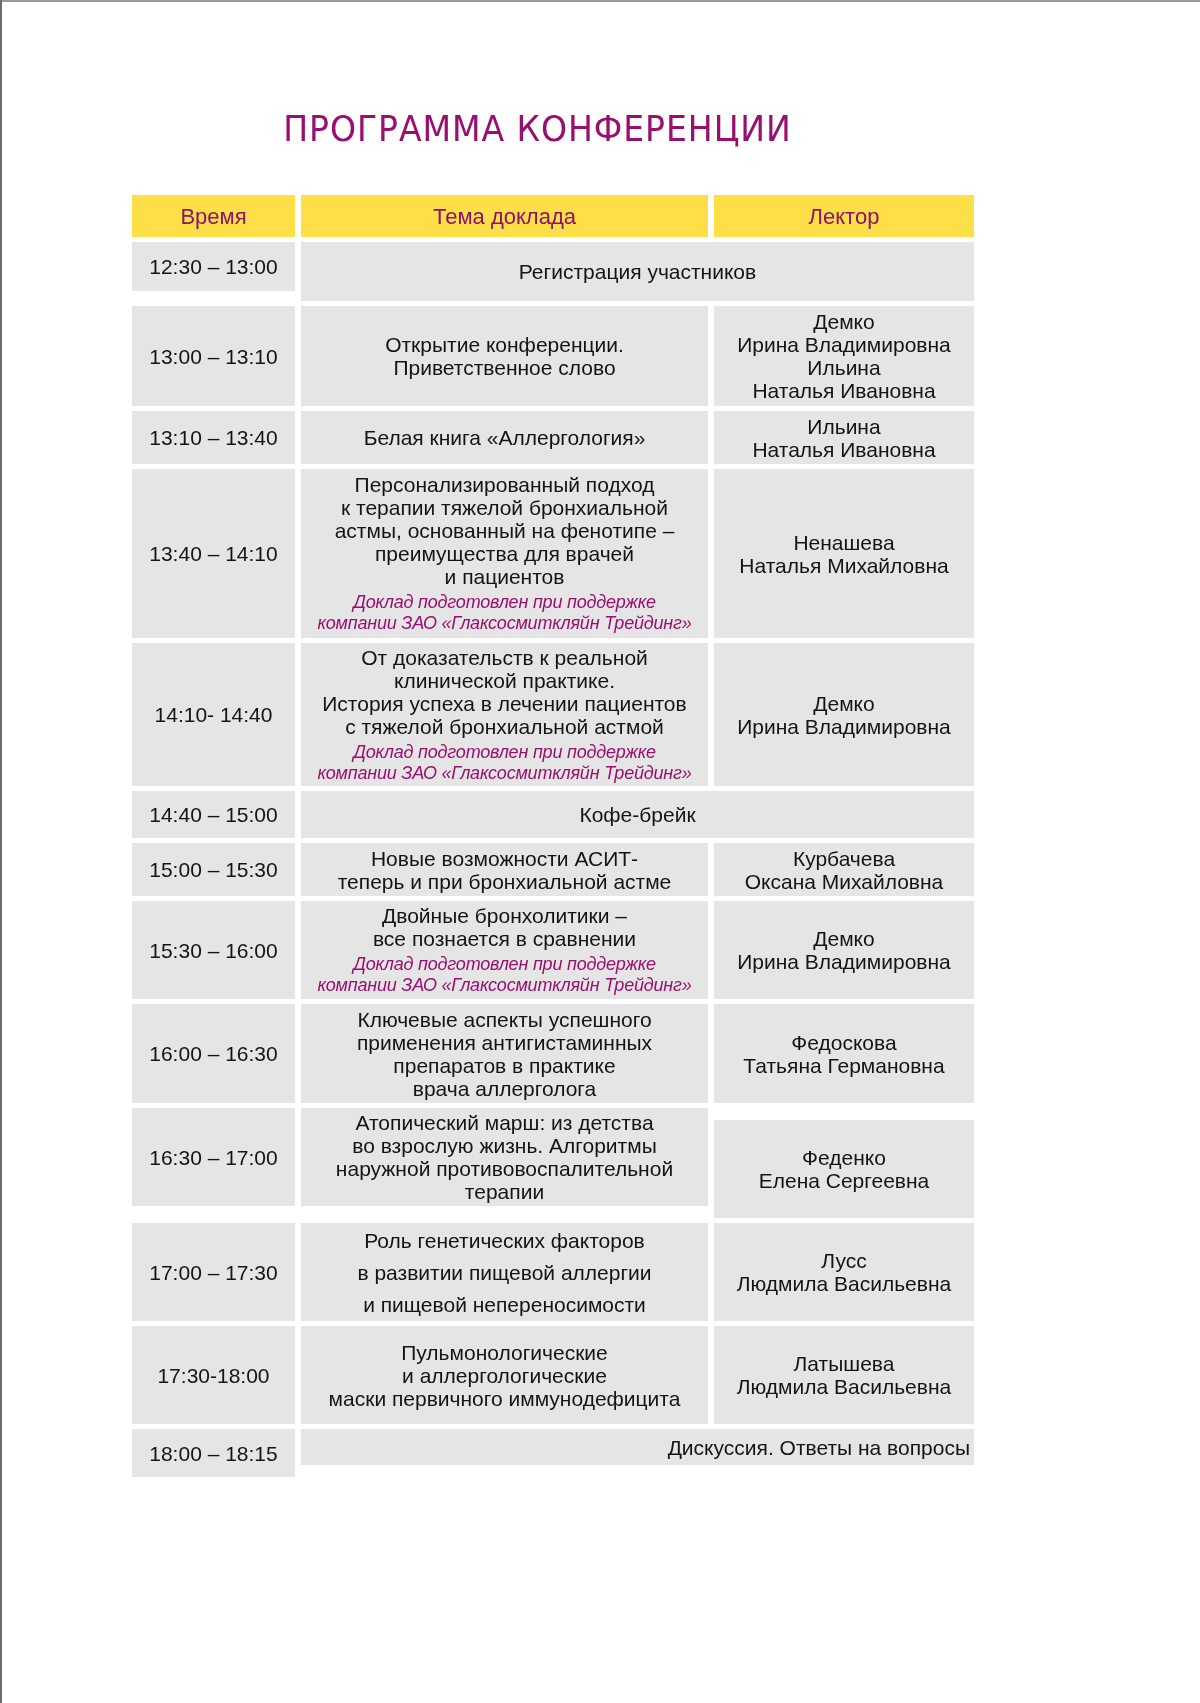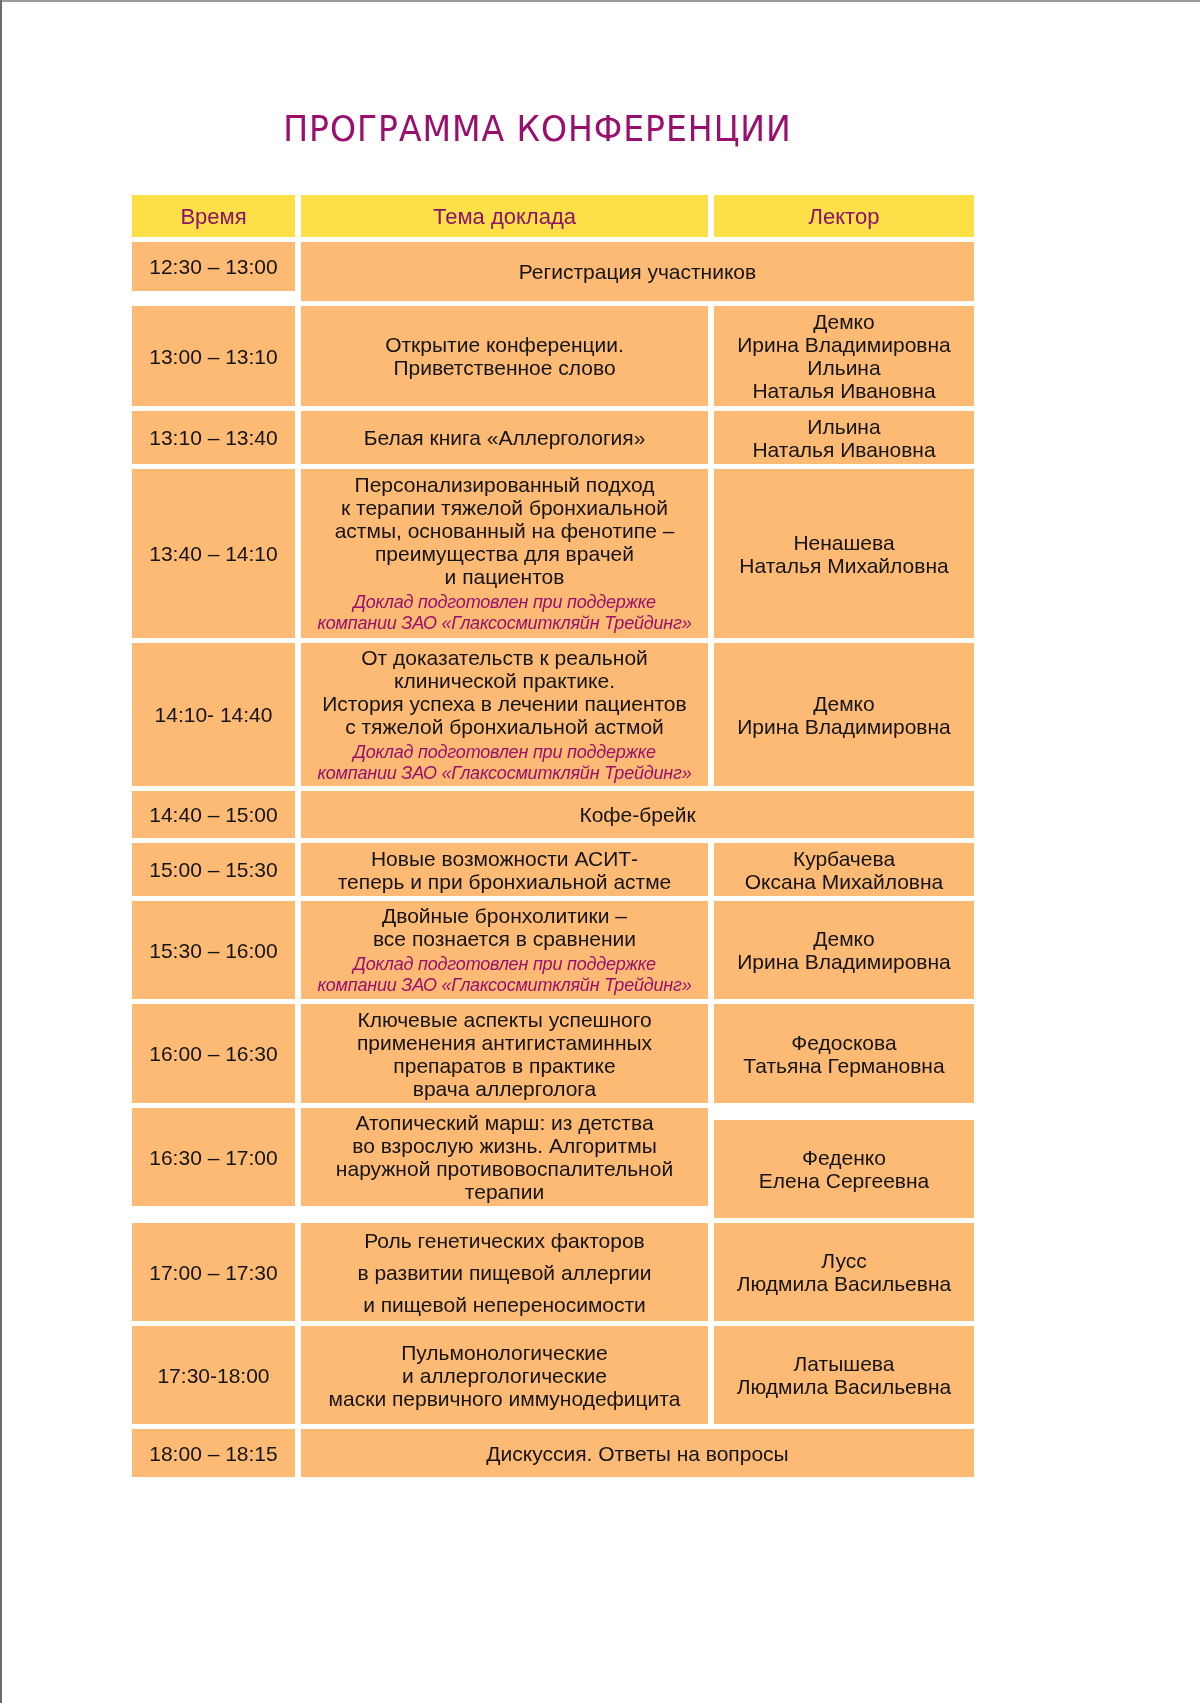--- a/index.html
+++ b/index.html
@@ -39,21 +39,21 @@
       position: absolute;
       left: 132px;
       top: 195px;
       width: 842px;
       display: grid;
       grid-template-columns: 163px 407px 260px;
       column-gap: 6px;
       row-gap: 5px;
     }
     .cell {
-      background: #fdba74;
+      background: #e5e5e5;
       display: flex;
       flex-direction: column;
       align-items: center;
       justify-content: center;
       text-align: center;
       font-size: 21px;
       line-height: 23px;
       color: #141414;
       box-sizing: border-box;
       padding: 2px 4px;
@@ -203,16 +203,16 @@
     <div class="cell" style="height: 98px;">
       <span class="line">Пульмонологические</span>
       <span class="line">и аллергологические</span>
       <span class="line">маски первичного иммунодефицита</span>
     </div>
     <div class="cell" style="height: 98px;">
       <span class="line">Латышева</span>
       <span class="line">Людмила Васильевна</span>
     </div>
     <div class="cell" style="height: 48px;">18:00 – 18:15</div>
-    <div class="cell span2" style="height: 48px;">
+    <div class="cell span2" style="height: 36px; align-items: flex-end;">
       <span class="line">Дискуссия. Ответы на вопросы</span>
     </div>
   </div>
 
 </body></html>

